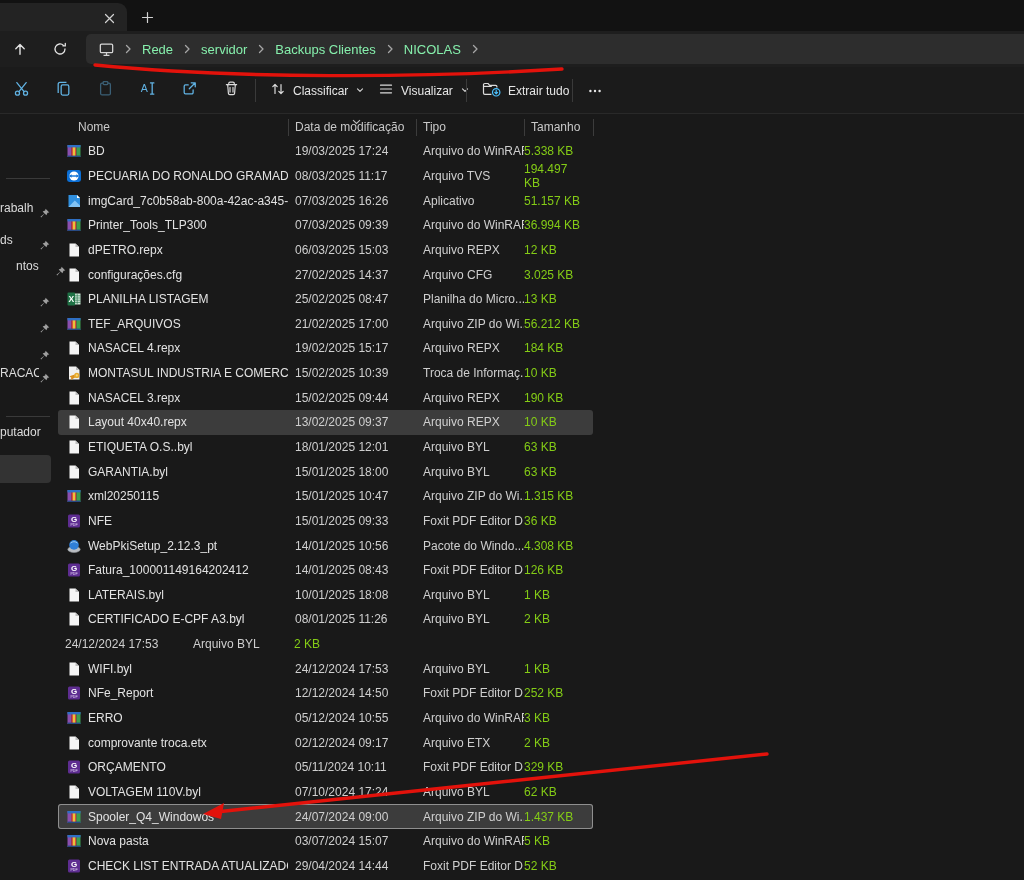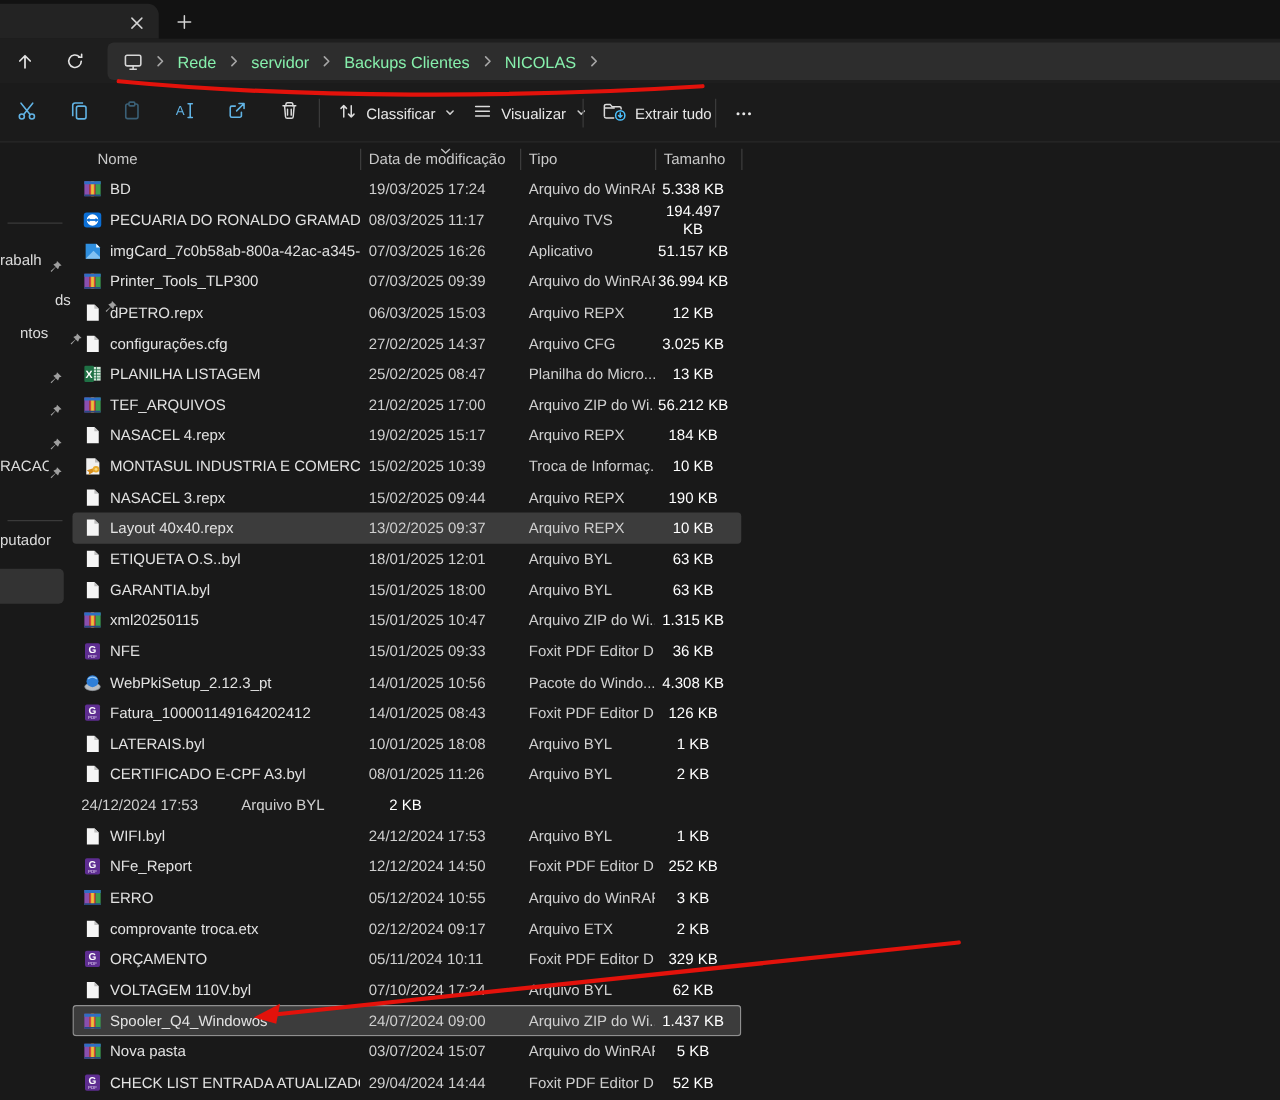--- a/index.html
+++ b/index.html
@@ -52,21 +52,21 @@
 
   .rows{position:absolute;left:58px;top:139px;width:535px;}
   .frow{height:24.65px;display:flex;align-items:center;border-radius:3px;box-sizing:border-box;}
   .frow.hover{background:#3c3c3c;}
   .frow.selected{background:#3c3c3c;box-shadow:inset 0 0 0 1px #8f8f8f;}
   .c-name{width:230px;display:flex;align-items:center;gap:6px;padding-left:8px;box-sizing:border-box;
     font-size:12px;color:#e2e2e2;white-space:nowrap;overflow:hidden;flex:none;}
   .ficon{width:16px;height:16px;flex:none;display:grid;place-items:center;}
   .c-date{width:128px;padding-left:7px;box-sizing:border-box;font-size:12px;color:#cfcfcf;flex:none;}
   .c-type{width:108px;padding-left:7px;box-sizing:border-box;font-size:12px;color:#cfcfcf;flex:none;white-space:nowrap;overflow:hidden;}
-  .c-size{width:69px;padding-right:8px;box-sizing:border-box;font-size:12px;color:#ffffff;text-align:center;flex:none;}
+  .c-size{width:69px;padding-right:8px;box-sizing:border-box;font-size:12px;color:#84cc16;text-align:left;flex:none;}
 
   .annot{position:absolute;left:0;top:0;pointer-events:none;z-index:60;}
 </style>
 </head>
 <body>
 
 <div class="screen">
 
   <div class="tabstrip">
     <div class="tab">
@@ -215,21 +215,21 @@
     <div class="sdiv" style="top:63px"></div>
     <div id="sidebar-items">
         <div class="sitem" style="top: 86px;">
           <span class="slabel">rabalh</span>
           <span class="pin">
             <svg width="11" height="11" viewBox="0 0 12 12" fill="#9f9f9f">
               <path d="M7.2.8l4 4-1.9.5-1.2 2.7-2-2-3.7 4.4-.8-.8L6 5.9l-2-2 2.7-1.2z"></path>
             </svg>
           </span>
         </div>
-        <div class="sitem" style="top: 118px; margin-left: 44px;">
+        <div class="sitem" style="top: 118px;">
           <span class="slabel">ds</span>
           <span class="pin">
             <svg width="11" height="11" viewBox="0 0 12 12" fill="#9f9f9f">
               <path d="M7.2.8l4 4-1.9.5-1.2 2.7-2-2-3.7 4.4-.8-.8L6 5.9l-2-2 2.7-1.2z"></path>
             </svg>
           </span>
         </div>
         <div class="sitem" style="top: 144px; padding-left: 16px;">
           <span class="slabel">ntos</span>
           <span class="pin">

